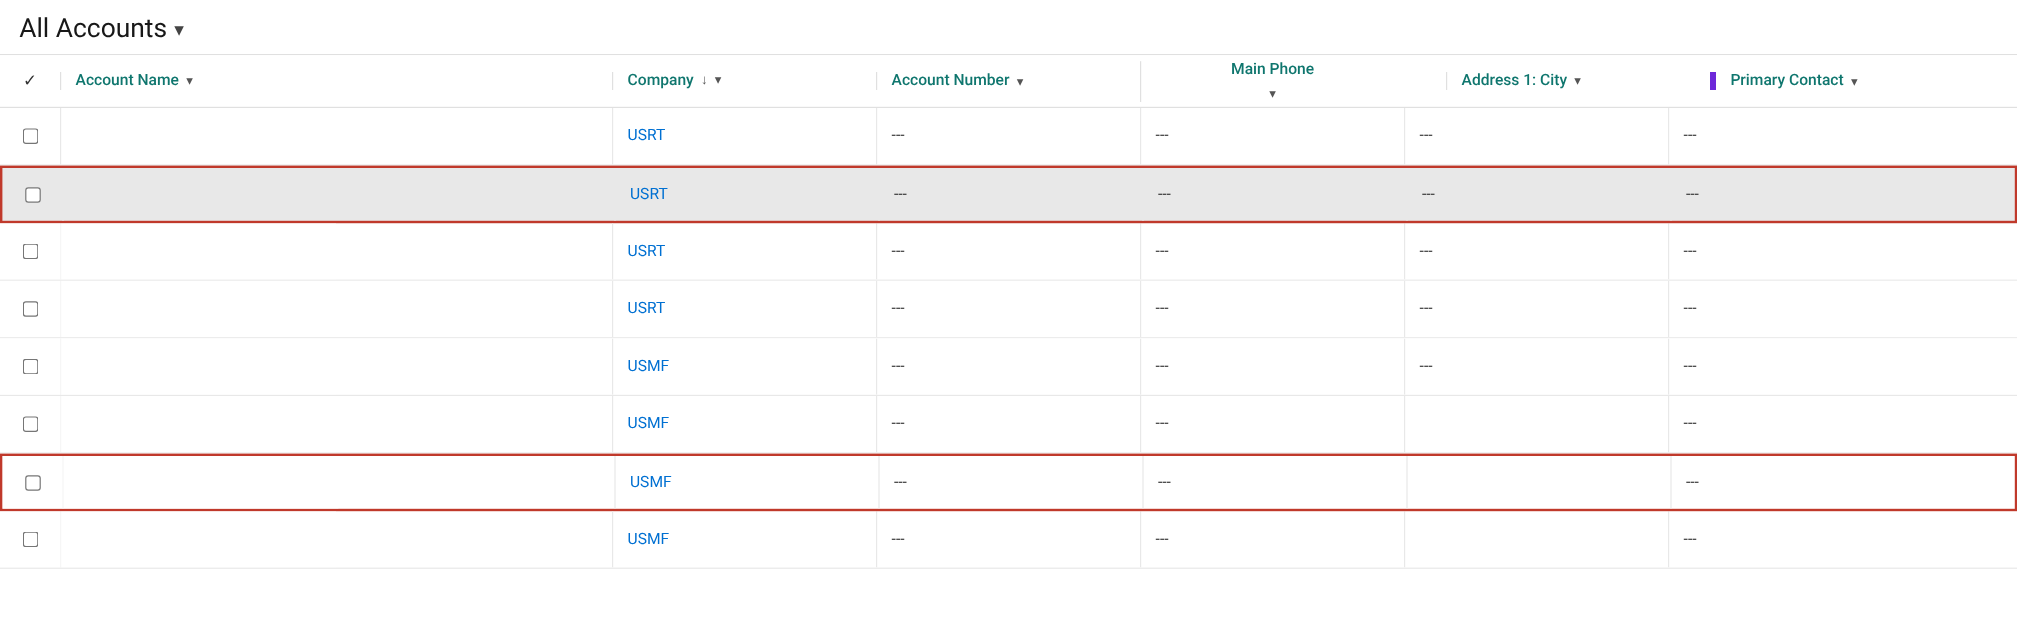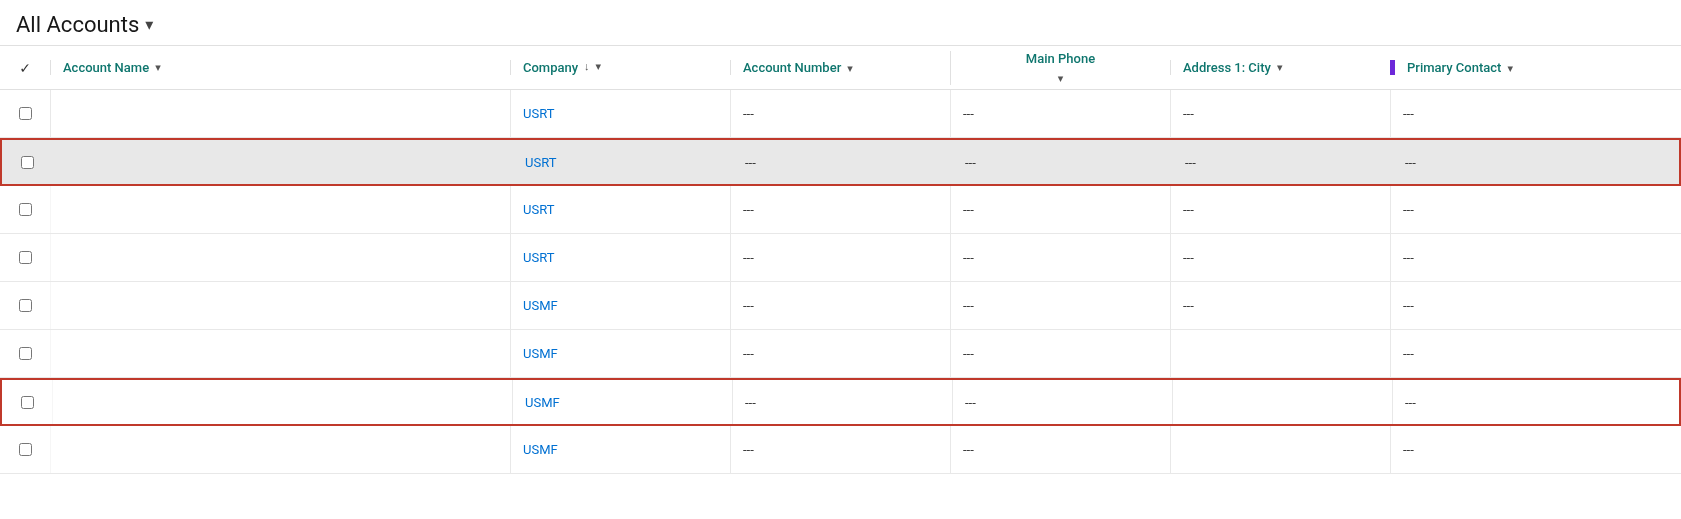--- a/index.html
+++ b/index.html
@@ -111,20 +111,21 @@
 
     .col-address-city {
       width: 220px;
       min-width: 220px;
       border-left: 1px solid #e0e0e0;
       padding: 0 12px;
       display: flex;
       align-items: center;
       gap: 6px;
       cursor: pointer;
+      margin-left: 35px;
     }
 
     .col-primary-contact {
       flex: 1;
       border-left: 5px solid #6d28d9;
       padding: 0 12px;
       display: flex;
       align-items: flex-end;
       gap: 6px;
       cursor: pointer;

